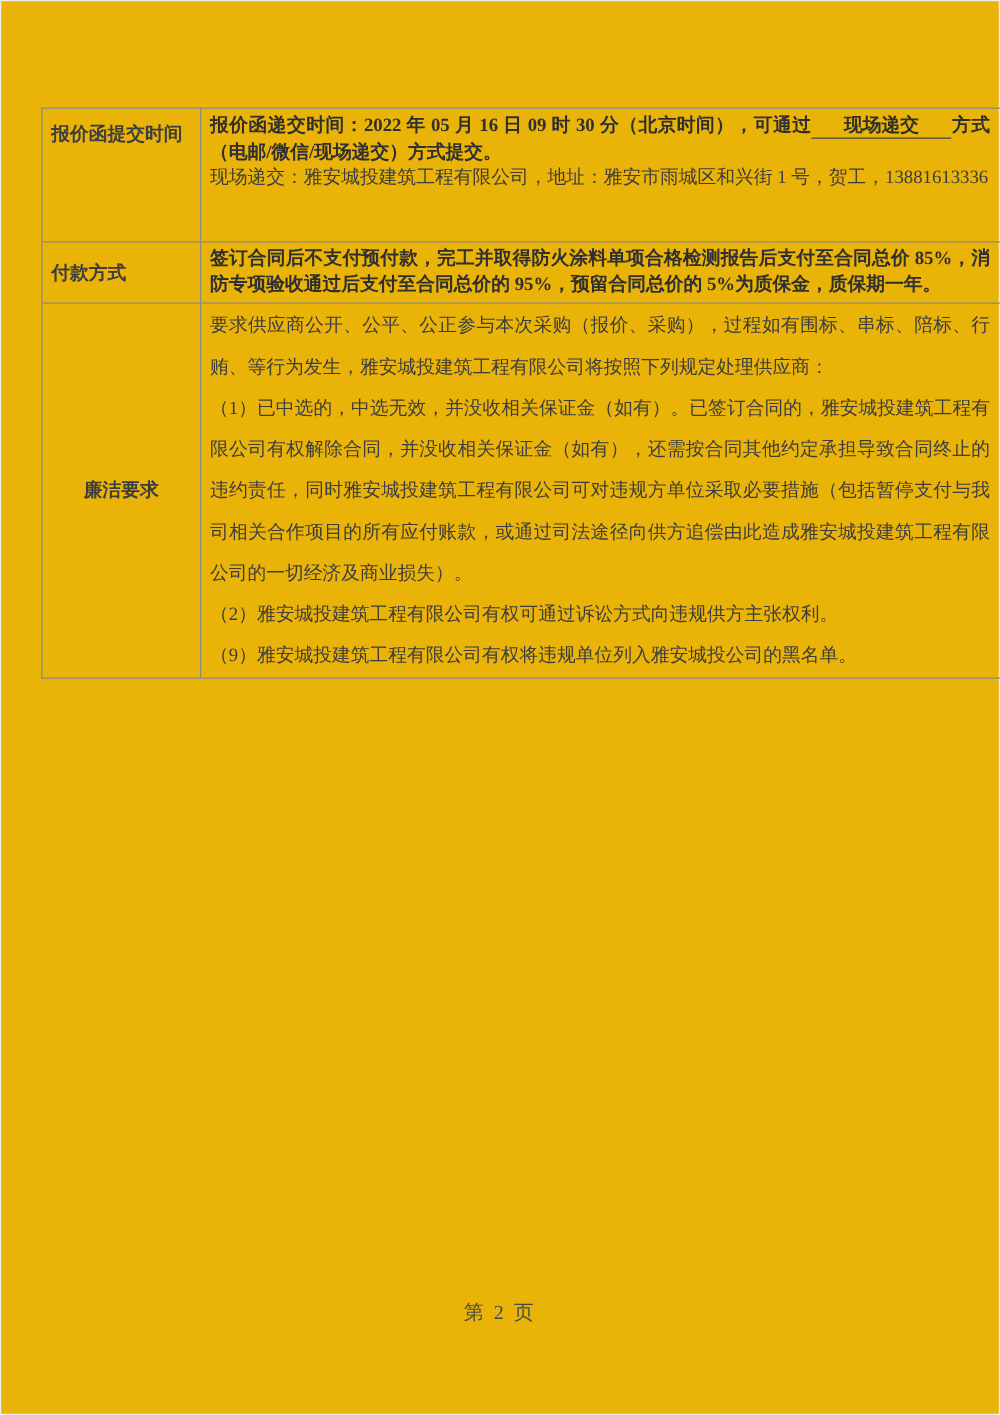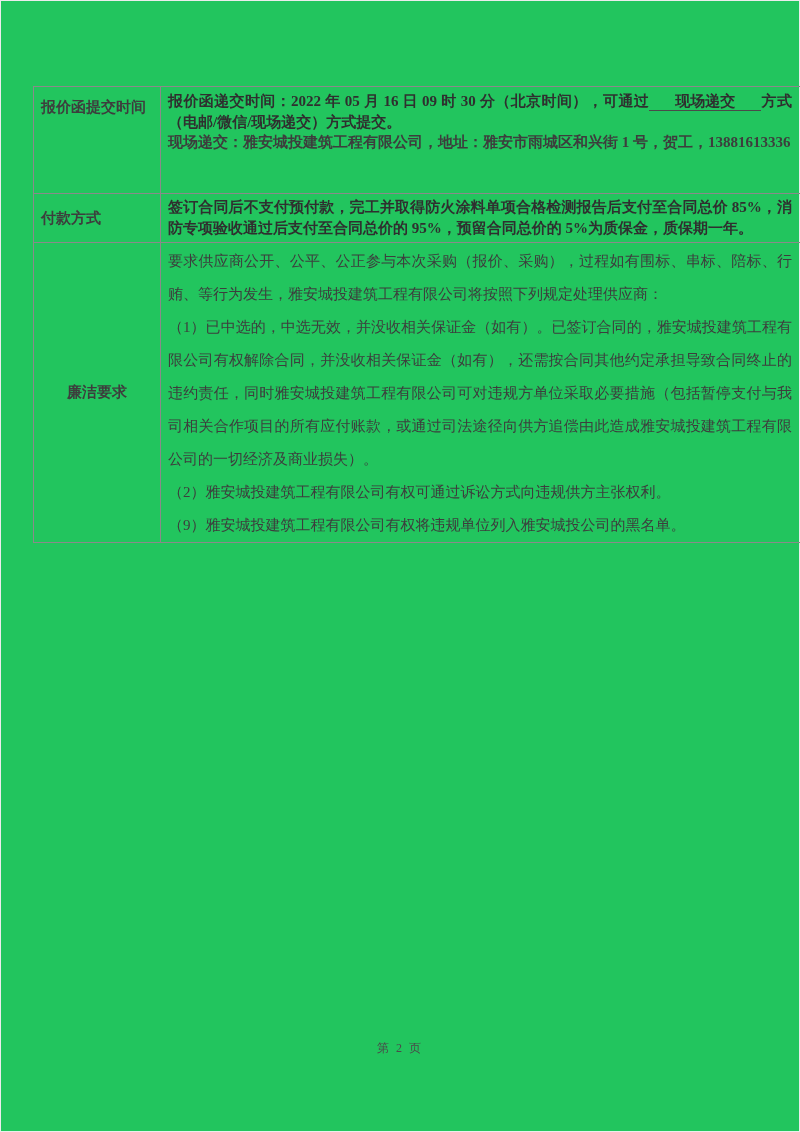--- a/index.html
+++ b/index.html
@@ -4,21 +4,21 @@
 <style>
   html, body {
     margin: 0;
     padding: 0;
     background: #ffffff;
   }
   .page {
     position: relative;
     width: 800px;
     height: 1132px;
-    background: #22c55e;
+    background: #eab308;
     box-shadow: inset 0 0 0 1px #ececec;
     font-family: "Liberation Serif", "DejaVu Serif", serif;
     color: #3d3d3d;
     overflow: hidden;
   }
   .doc-table {
     position: absolute;
     left: 33px;
     top: 86px;
     width: 739px;
@@ -64,41 +64,41 @@
   .content-top { vertical-align: top; }
   .content-middle { vertical-align: middle; margin-left: 44px; }
 
   .content-cell p {
     margin: 0;
     text-align: justify;
   }
   .r1-content { padding-top: 4px; }
   .r1-content p { line-height: 20.5px; }
   .bold-text { font-weight: 600; color: #2f2f2f; }
-  .regular-line { font-weight: 700; }
+  .regular-line { font-weight: 400; }
 
   .blank-underline {
     display: inline-block;
     border-bottom: 1px solid #4a4a4a;
     padding: 0 26px;
     line-height: 17px;
   }
 
   .r2-content p { line-height: 21px; }
 
   .r3-content { padding-top: 2px; margin-left: 16px; }
   .r3-content p { line-height: 33px; }
 
   .page-footer {
     position: absolute;
     left: 0;
     top: 1040px;
     width: 100%;
     text-align: center;
-    font-size: 12px;
+    font-size: 16px;
     letter-spacing: 2px;
     color: #4a4a4a;
   }
 </style>
 </head>
 <body>
 
 <div class="page">
 
   <table class="doc-table">

